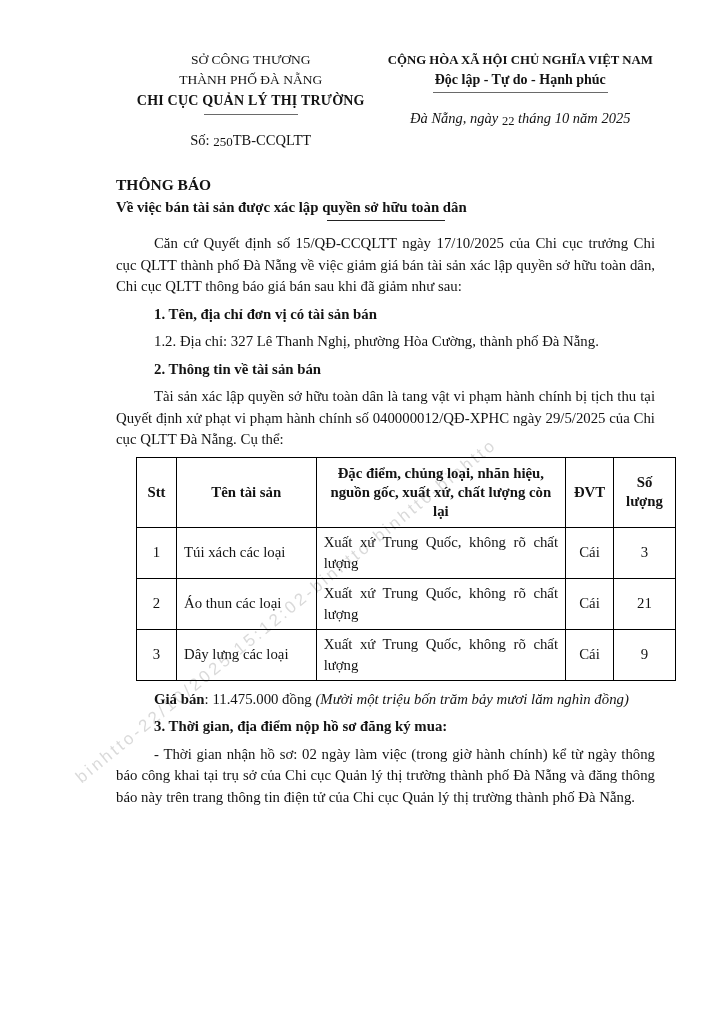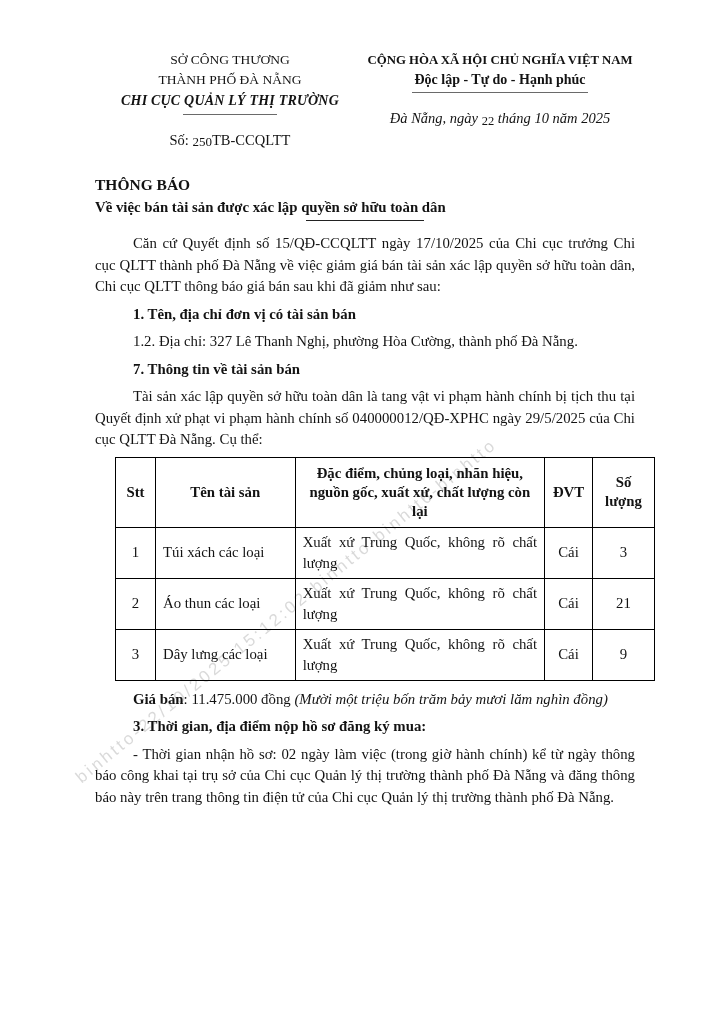--- a/index.html
+++ b/index.html
@@ -8,28 +8,28 @@
     background:#ffffff; overflow:hidden;
     font-family:"Liberation Serif","DejaVu Serif",serif; color:#131313;
   }
   .watermark {
     position:absolute; left:72px; top:772px; z-index:0;
     transform:rotate(-39deg); transform-origin:0 0;
     font-family:"Liberation Sans","DejaVu Sans",sans-serif;
     font-size:17px; letter-spacing:3px; white-space:nowrap;
     color:#b5b5b5; opacity:0.5; pointer-events:none;
   }
-  .content { position:relative; z-index:1; padding:50px 88px 0 95px; }
+  .content { position:relative; z-index:1; padding:50px 68px 0 95px;margin-left:21px; }
 
   
   .doc-header { display:flex; }
   .hdr-left  { width:50%; text-align:center; }
   .hdr-right { width:50%; text-align:center; }
   .agency-line  { font-size:13.5px; line-height:20px; }
-  .agency-name  { font-size:14px; font-weight:bold; line-height:21px; letter-spacing:0.2px;font-style:italic; }
+  .agency-name  { font-size:14px; font-weight:bold; line-height:21px; letter-spacing:0.2px; }
   .rule-left  { width:94px;  border-bottom:1.5px solid #6a6a6a; margin:3px auto 0 auto; height:0; }
   .national-motto-line1 { font-size:12.8px; font-weight:bold; line-height:20px; }
   .motto-underlined { display:inline-block; font-size:14px; font-weight:bold; line-height:20px;
     border-bottom:1.5px solid #6a6a6a; padding:0 2px 2px 2px; }
   .doc-number { margin-top:17px; font-size:14.5px; }
   .filled-num { font-size:13px; position:relative; top:1px; }
   .dateline { margin-top:17px; font-size:14.5px; font-style:italic; }
   .dateline .filled-num { font-style:normal; font-size:12.5px; top:2px; }
 
   
@@ -93,21 +93,21 @@
       <div class="doc-subtitle">Về việc bán tài sản được xác lập quyền sở hữu toàn dân</div>
       <div class="subtitle-rule"></div>
     </div>
 
     <div class="body-text">
       <p class="para">Căn cứ Quyết định số 15/QĐ-CCQLTT ngày 17/10/2025 của Chi cục trưởng Chi cục QLTT thành phố Đà Nẵng về việc giảm giá bán tài sản xác lập quyền sở hữu toàn dân, Chi cục QLTT thông báo giá bán sau khi đã giảm như sau:</p>
 
       <p class="heading">1. Tên, địa chỉ đơn vị có tài sản bán</p>
       <p>1.2. Địa chỉ: 327 Lê Thanh Nghị, phường Hòa Cường, thành phố Đà Nẵng.</p>
 
-      <p class="heading">7. Thông tin về tài sản bán</p>
+      <p class="heading">2. Thông tin về tài sản bán</p>
       <p class="para">Tài sản xác lập quyền sở hữu toàn dân là tang vật vi phạm hành chính bị tịch thu tại Quyết định xử phạt vi phạm hành chính số 040000012/QĐ-XPHC ngày 29/5/2025 của Chi cục QLTT Đà Nẵng. Cụ thể:</p>
 
       <table class="assets">
         <colgroup>
           <col style="width:40px">
             <col style="width:140px">
             <col style="width:250px">
             <col style="width:48px">
             <col style="width:62px">
         </colgroup>

